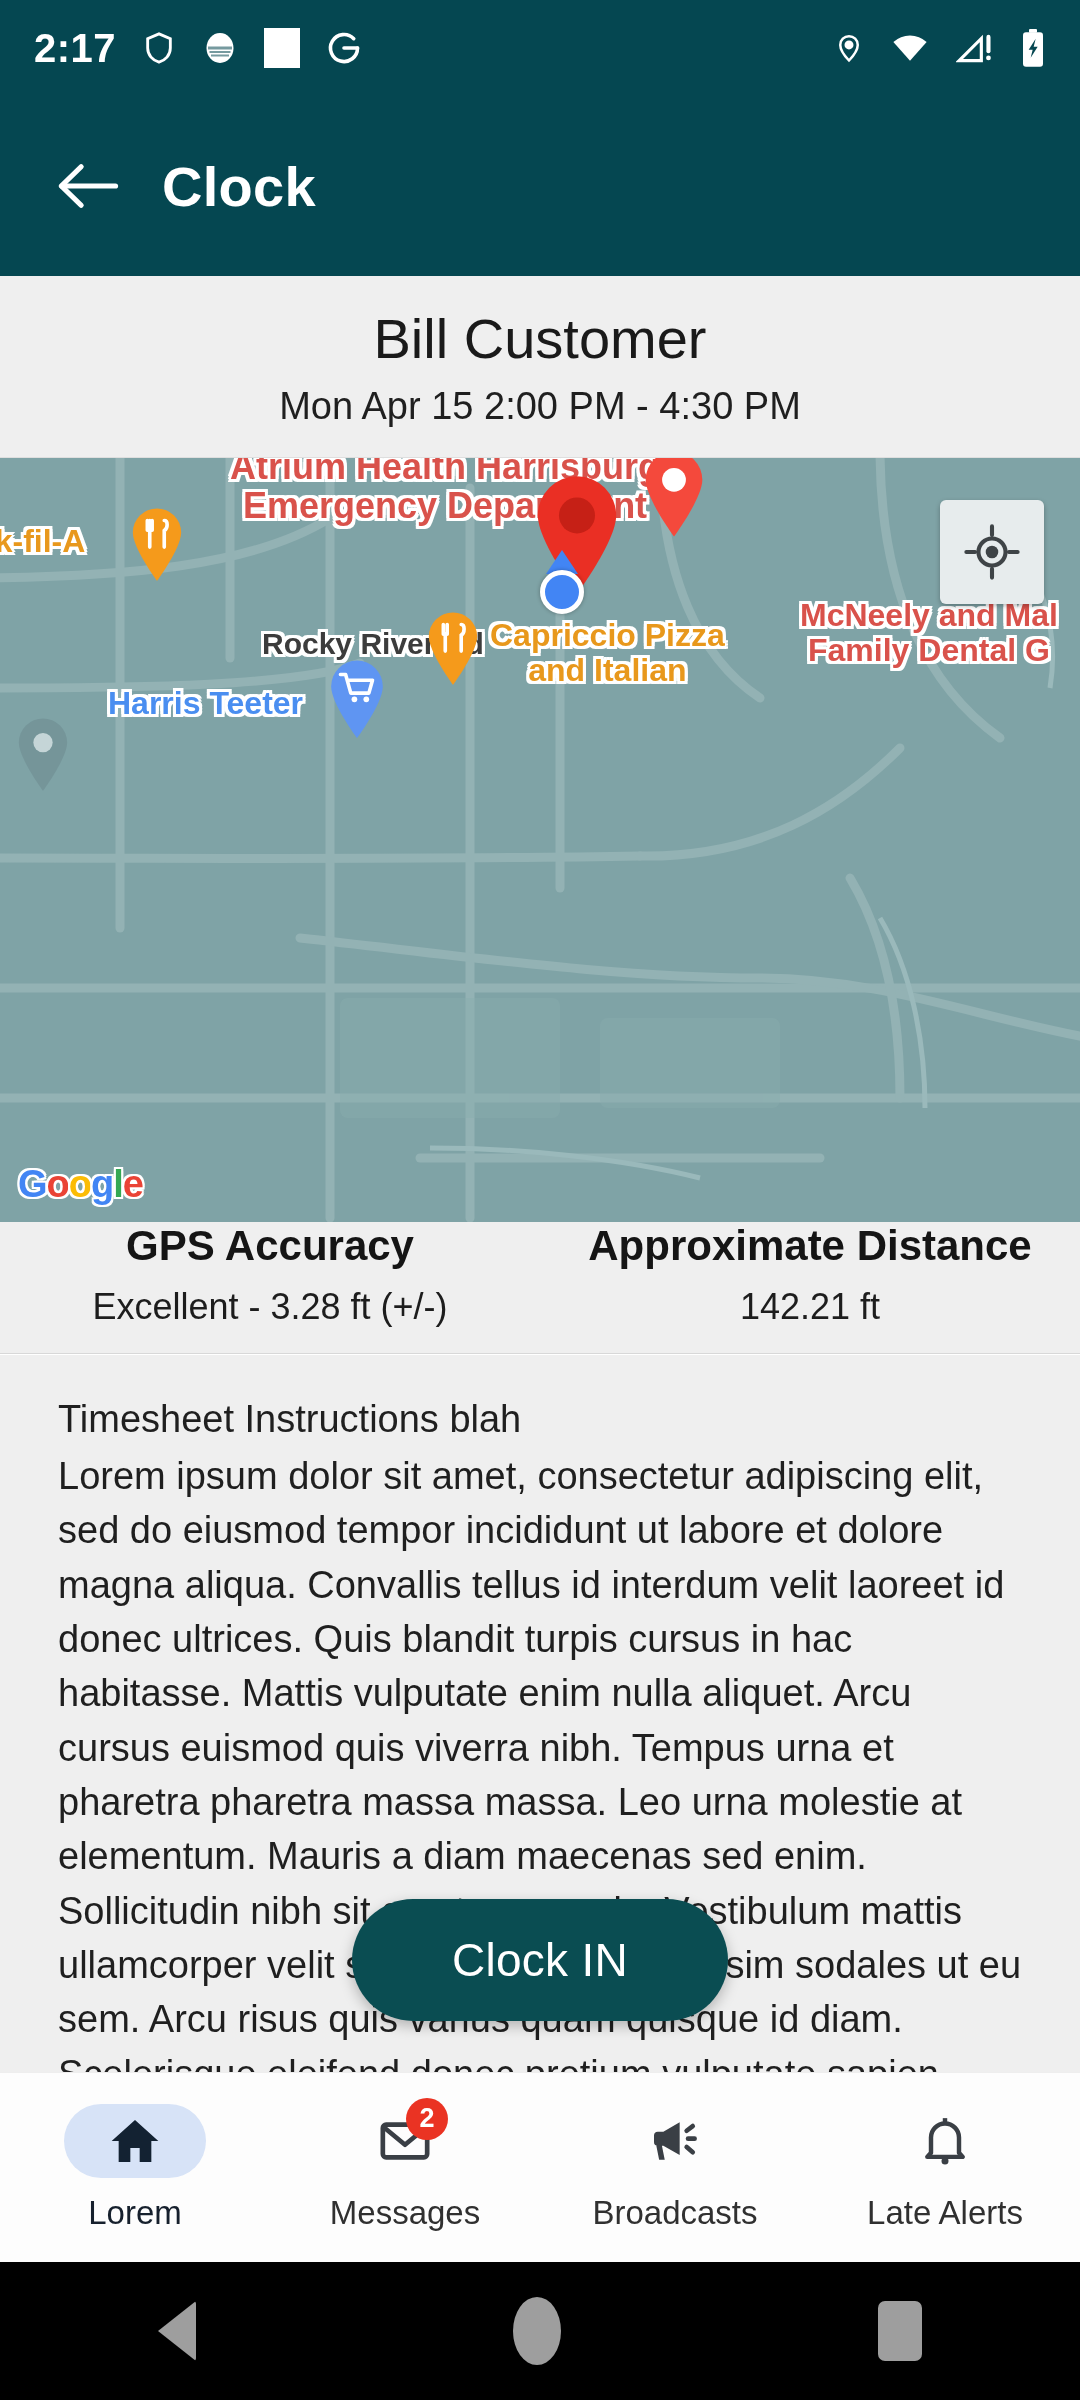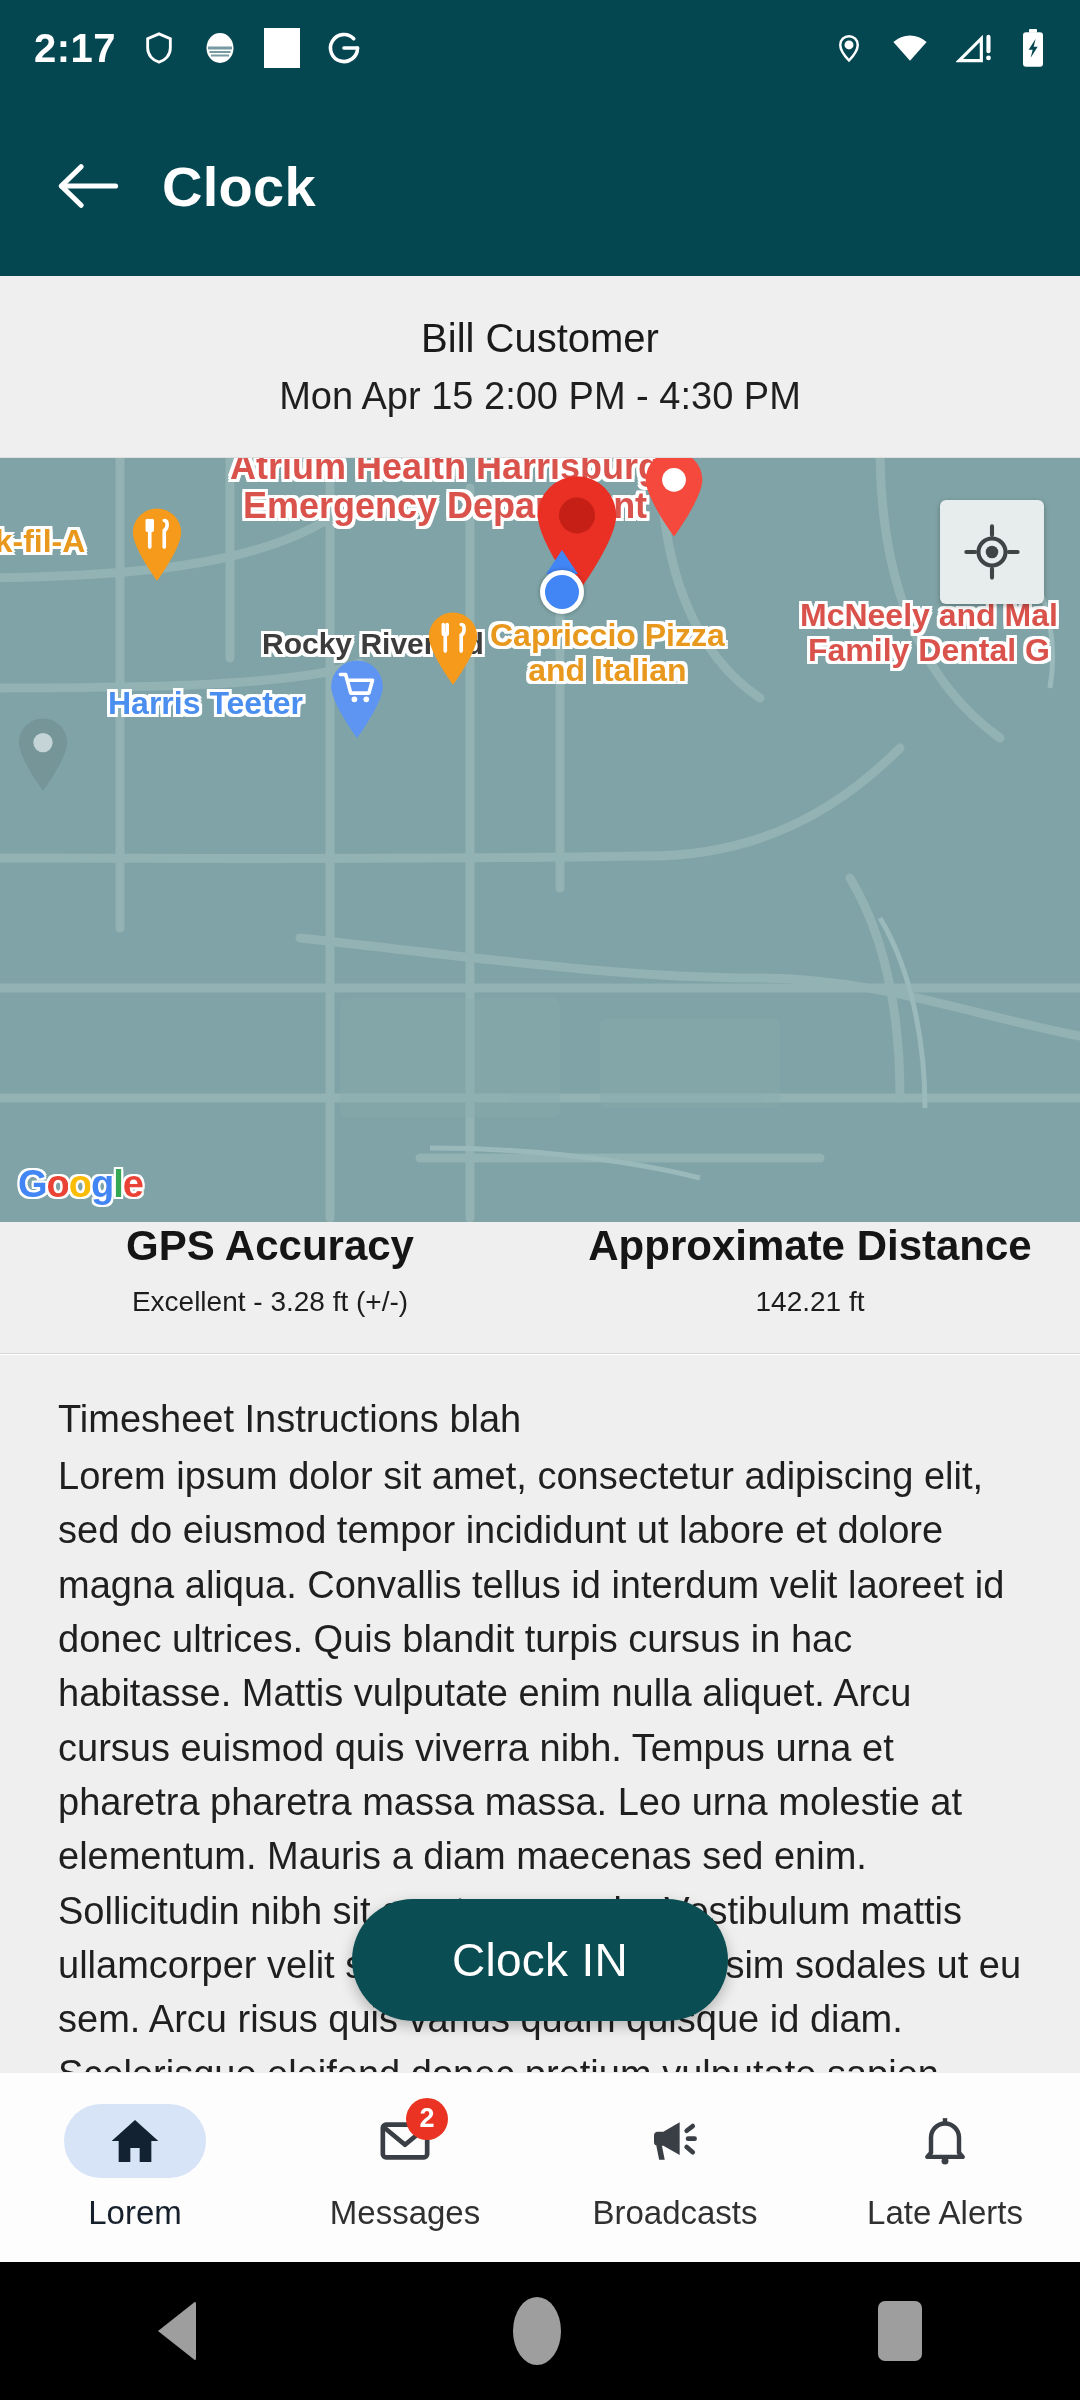--- a/index.html
+++ b/index.html
@@ -32,21 +32,21 @@
     color:#ffffff; font-size:56px; font-weight:700; margin-left:32px; letter-spacing:.3px;
   }
 
   
   .headercard {
     position:absolute; top:276px; left:0; width:1080px; height:182px;
     background:#efefef; display:flex; flex-direction:column;
     align-items:center; justify-content:center; gap:14px;
     border-bottom:1px solid #dedede;
   }
-  .cust-name { font-size:40px; color:#1a1a1a; font-weight:400; }
+  .cust-name { font-size:56px; color:#1a1a1a; font-weight:400; }
   .cust-time { font-size:38px; color:#1f1f1f; font-weight:400; }
 
   
   .map {
     position:absolute; top:458px; left:0; width:1080px; height:764px;
     background:#7fa3a6; overflow:hidden;
   }
   .roads { position:absolute; inset:0; }
   .maplabel {
     position:absolute; font-weight:700; white-space:pre; line-height:1.08;
@@ -91,21 +91,21 @@
   .g-b { color:#4285f4; } .g-r { color:#ea4335; }
   .g-y { color:#fbbc05; } .g-g { color:#34a853; }
 
   
   .stats {
     position:absolute; top:1222px; left:0; width:1080px; height:132px;
     background:#efefef; display:flex; border-bottom:1px solid #d8d8d8;
   }
   .stat-col { flex:1; display:flex; flex-direction:column; align-items:center; justify-content:flex-start; gap:16px; }
   .stat-title { font-size:42px; font-weight:700; color:#151515; }
-  .stat-val { font-size:28px; font-weight:400; color:#1d1d1d; }
+  .stat-val { font-size:36px; font-weight:400; color:#1d1d1d; }
 
   
   .body-scroll {
     position:absolute; top:1355px; left:0; width:1080px; height:771px;
     background:#efefef; overflow:hidden; padding:38px 58px 0 58px;
   }
   .instr-title { font-size:38px; color:#1f1f1f; line-height:1.42; }
   .instr-text { font-size:38px; color:#1f1f1f; line-height:1.43; margin-top:2px; }
 
   

